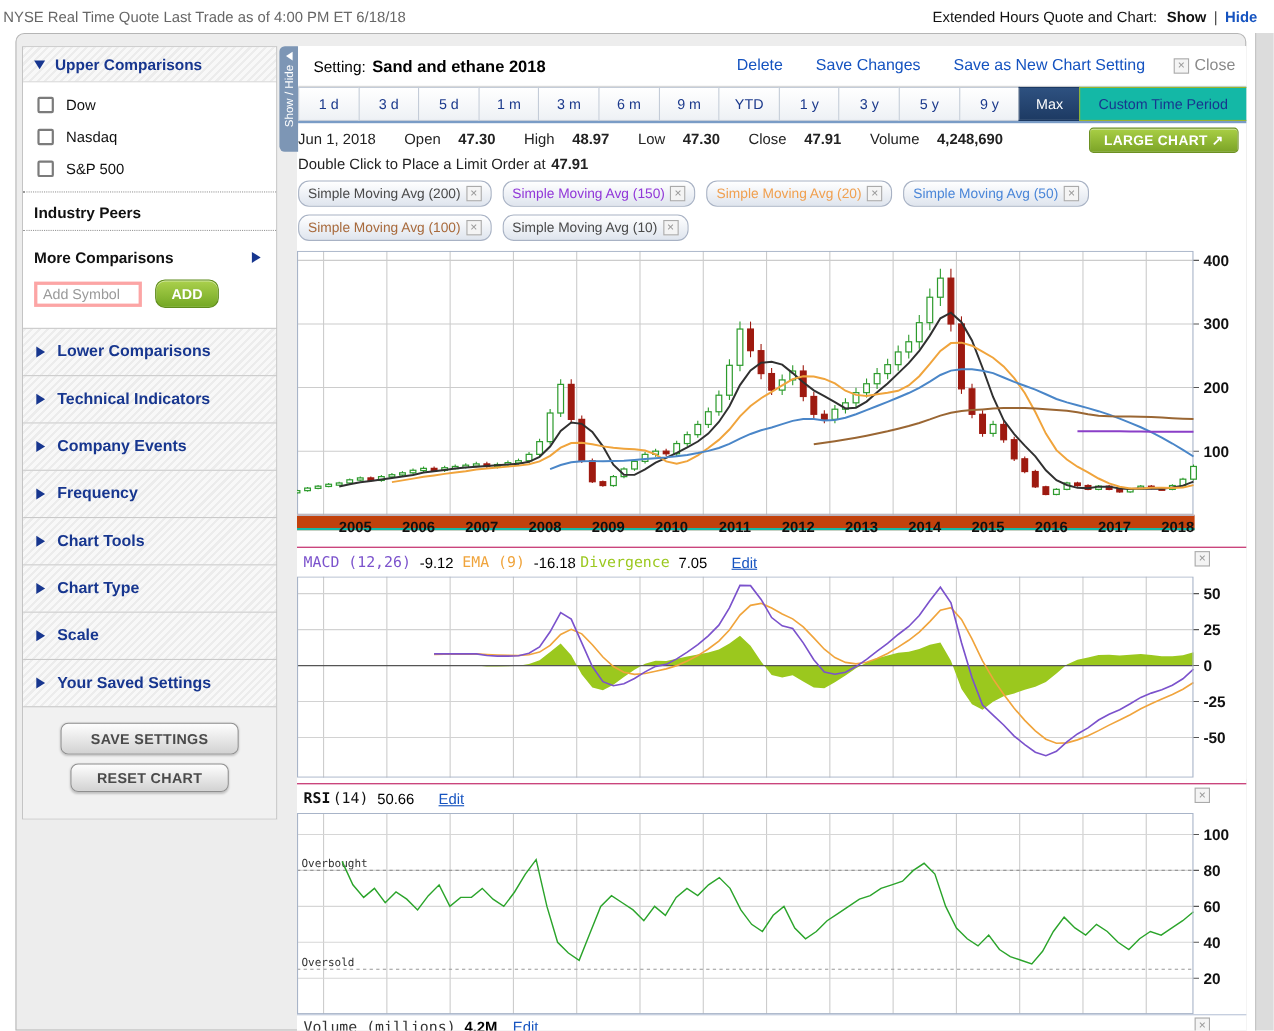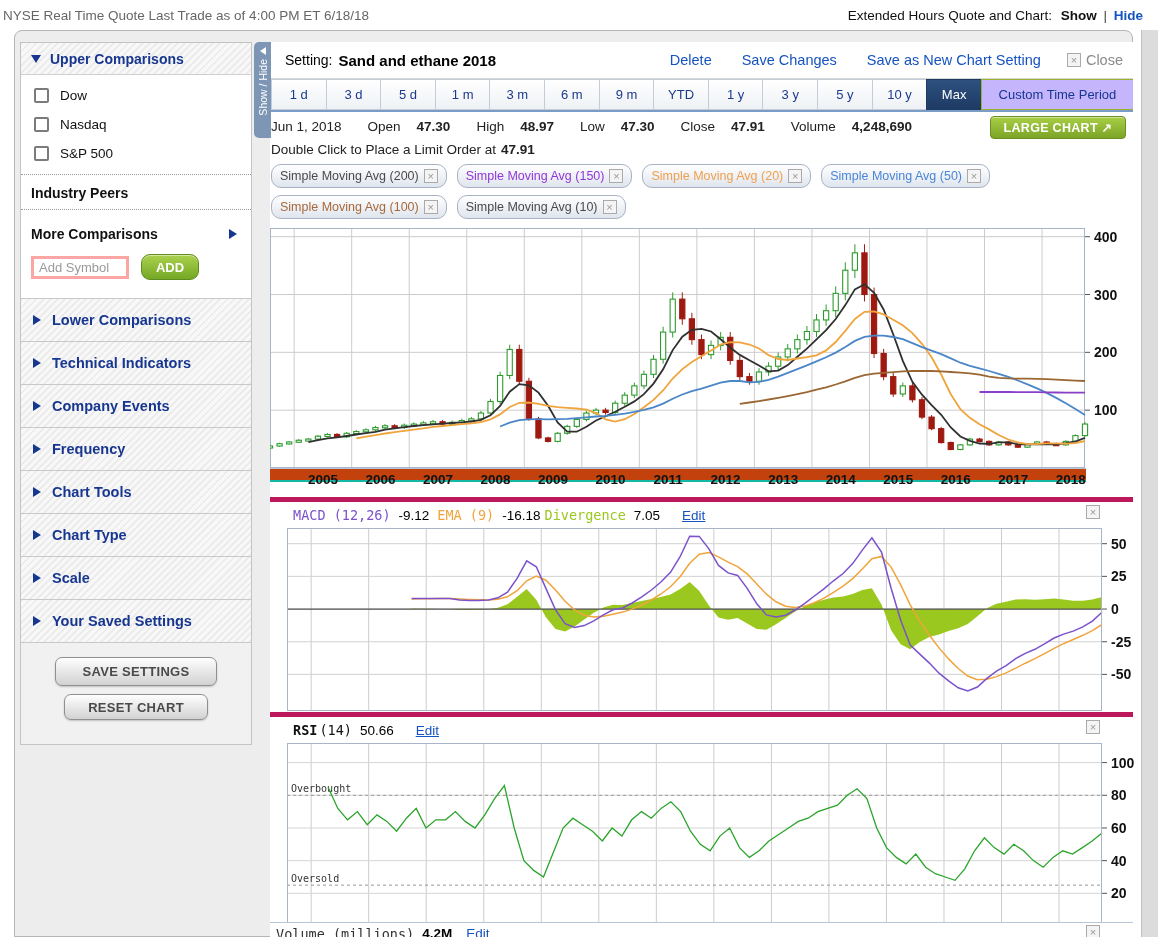--- a/index.html
+++ b/index.html
@@ -77,21 +77,21 @@
   .xbox { display:inline-block; width:14px; height:14px; border:1px solid #aaa; background:#f4f4f4;
     color:#999; font-size:11px; line-height:12px; text-align:center; cursor:pointer; }
   .xbox::before { content:"×"; }
 
   .tabs-row { position:absolute; left:271px; top:79px; width:862px; height:33px; display:flex;
     border-bottom:2px solid #7a9cc6; }
   .ptab { flex:1; border:1px solid #c4ccd8; border-right:none; background:linear-gradient(#ffffff,#eef1f5);
     color:#1c3a8c; font-weight:normal; font-size:13px; display:flex; align-items:center; justify-content:center;
     cursor:pointer; white-space:nowrap; }
   .ptab.active { background:linear-gradient(#2e5180,#1d3a63); color:#fff; border-color:#1d3a63; }
-  .ptab.custom { flex:0 0 152px; background:#c4b5fd; color:#17368f; border-color:#9ab32e; }
+  .ptab.custom { flex:0 0 152px; background:#14b8a6; color:#17368f; border-color:#9ab32e; }
 
   .quote-row { position:absolute; left:271px; top:114px; width:700px; height:24px; display:flex;
     align-items:center; font-size:13.5px; color:#222; }
   .quote-row .ql { margin-left:26px; }
   .quote-row b { margin-left:16px; }
   .large-chart-btn { position:absolute; left:990px; top:116px; width:136px; height:23px;
     border:1px solid #6c9021; border-radius:4px; background:linear-gradient(#a9cf45,#7ca427);
     color:#fff; font-weight:bold; font-size:12.5px; letter-spacing:.3px; cursor:pointer;
     box-shadow:inset 0 1px 0 rgba(255,255,255,.45); }
   .limit-row { position:absolute; left:271px; top:139px; height:20px; font-size:13.5px; color:#222;
@@ -101,21 +101,21 @@
   .chips-wrap { position:absolute; left:271px; top:164px; width:820px; display:flex; flex-wrap:wrap; }
   .chip { display:inline-flex; align-items:center; gap:5px; border:1px solid #a8b2c4; border-radius:10px;
     background:linear-gradient(#ffffff,#dfe5ee); padding:4px 8px; margin:0 10px 7px 0; font-size:12.5px; }
   .chip-label { white-space:nowrap; }
 
   .price-svg { position:absolute; left:270px; top:228px; }
   .x-axis { position:absolute; left:270px; top:468px; width:816px; height:14px; background:#c2410c;
     border-top:1px solid #b8c4d8; border-bottom:2px solid #14b8a6; }
   .year { position:absolute; width:44px; text-align:center; top:3px; font-weight:bold; font-size:13.5px; color:#111; }
 
-  .panel { position:absolute; left:270px; width:863px; background:#fff; border-top:5px solid #be185d;padding-left:17px; }
+  .panel { position:absolute; left:270px; width:863px; background:#fff; border-top:1px solid #be185d; }
   .macd-panel { top:497px; height:211px; }
   .rsi-panel { top:712px; height:210px; }
   .panel-head { height:26px; display:flex; align-items:center; padding-left:6px; font-size:13.5px; gap:8px; }
   .mono { font-family:"DejaVu Sans Mono", monospace; }
   .edit-link { color:#1553c0; text-decoration:underline; cursor:pointer; margin-left:14px; font-family:"Liberation Sans",sans-serif; }
   .panel-x { position:absolute; right:33px; top:3px; }
   .axis-label { font:bold 14px "Liberation Sans",sans-serif; fill:#111; }
 
   .vol-strip { position:absolute; left:270px; top:922px; width:863px; height:15px; overflow:hidden;
     border-top:1px solid #b8c4d8; background:#fff; }
@@ -234,21 +234,21 @@
     <div class="ptab">3 d</div>
     <div class="ptab">5 d</div>
     <div class="ptab">1 m</div>
     <div class="ptab">3 m</div>
     <div class="ptab">6 m</div>
     <div class="ptab">9 m</div>
     <div class="ptab">YTD</div>
     <div class="ptab">1 y</div>
     <div class="ptab">3 y</div>
     <div class="ptab">5 y</div>
-    <div class="ptab">10 y</div>
+    <div class="ptab">9 y</div>
     <div class="ptab active">Max</div>
     <div class="ptab custom">Custom Time Period</div>
   </div>
 
 <div class="quote-row">
   <span>Jun 1, 2018</span>
   <span class="ql">Open</span>
     <b>47.30</b>
   <span class="ql">High</span>
     <b>48.97</b>

